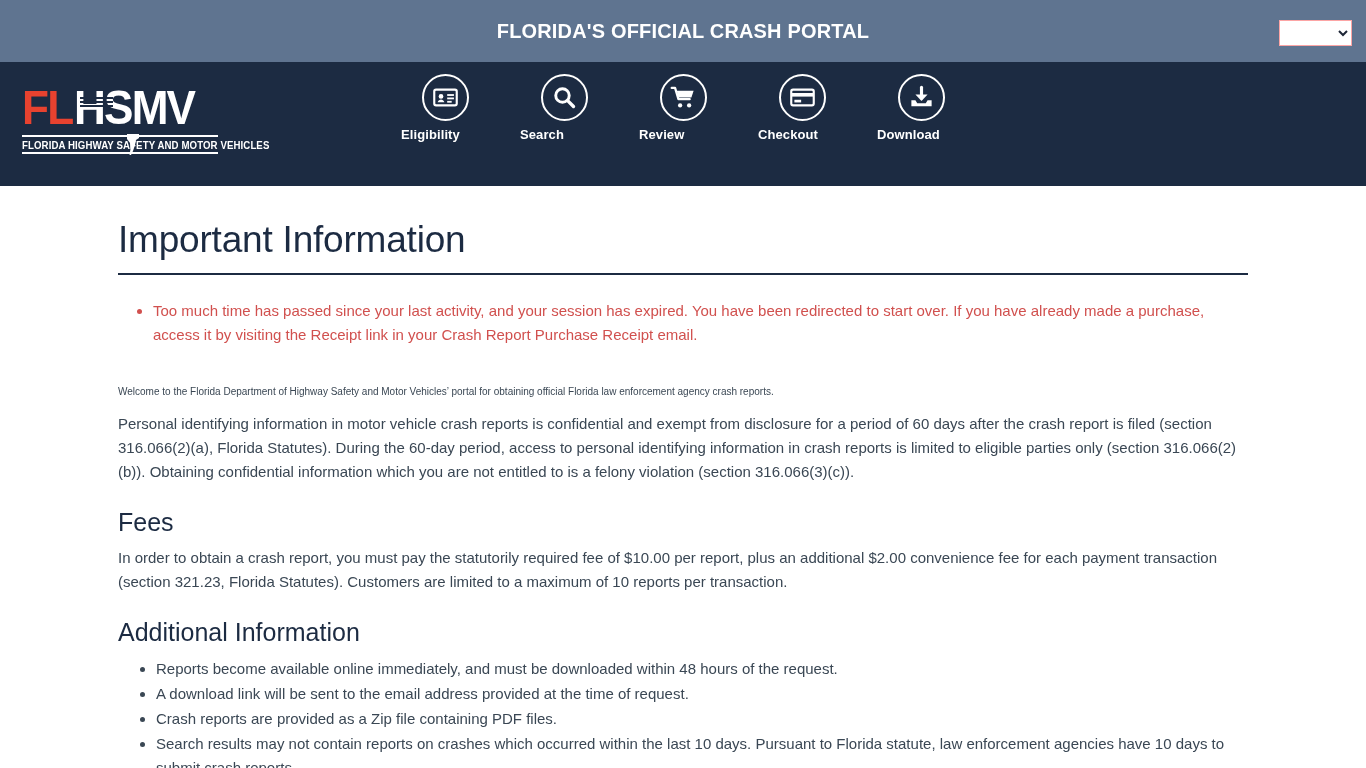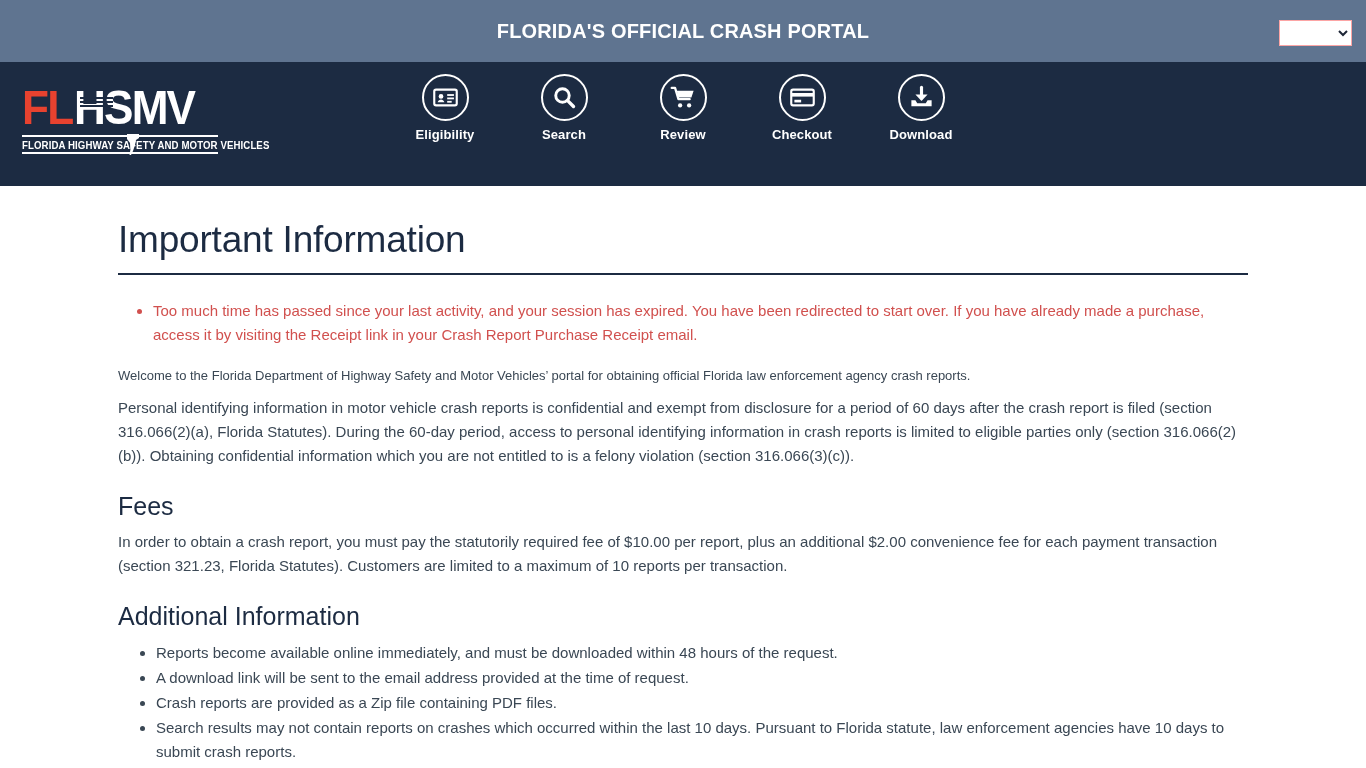--- a/index.html
+++ b/index.html
@@ -132,21 +132,21 @@
   .navsteps {
     position: absolute;
     left: 0; right: 0;
     top: 12px;
     display: flex;
     justify-content: center;
     gap: 31px;
   }
   .navstep {
     width: 88px;
-    text-align: center;
+    text-align: left;
     text-decoration: none;
     cursor: pointer;
   }
   .navstep-circle {
     width: 47px;
     height: 47px;
     margin: 0 auto;
     border: 2.6px solid #ffffff;
     border-radius: 50%;
     display: flex;
@@ -189,23 +189,23 @@
     list-style: disc;
   }
   .alert-list li {
     color: #d1504e;
     font-size: 15px;
     line-height: 24px;
     max-width: 1110px;
   }
 
   .welcome {
-    font-size: 13px;
+    font-size: 10px;
     line-height: 22px;
-    margin: 18px 0 0 0;
+    margin: 34px 0 0 0;
     color: #3a4754;
   }
 
   .section-title {
     font-size: 25px;
     font-weight: normal;
     color: #1c2b42;
     margin: 24px 0 0 0;
     font-family: "Liberation Sans", sans-serif;
   }

